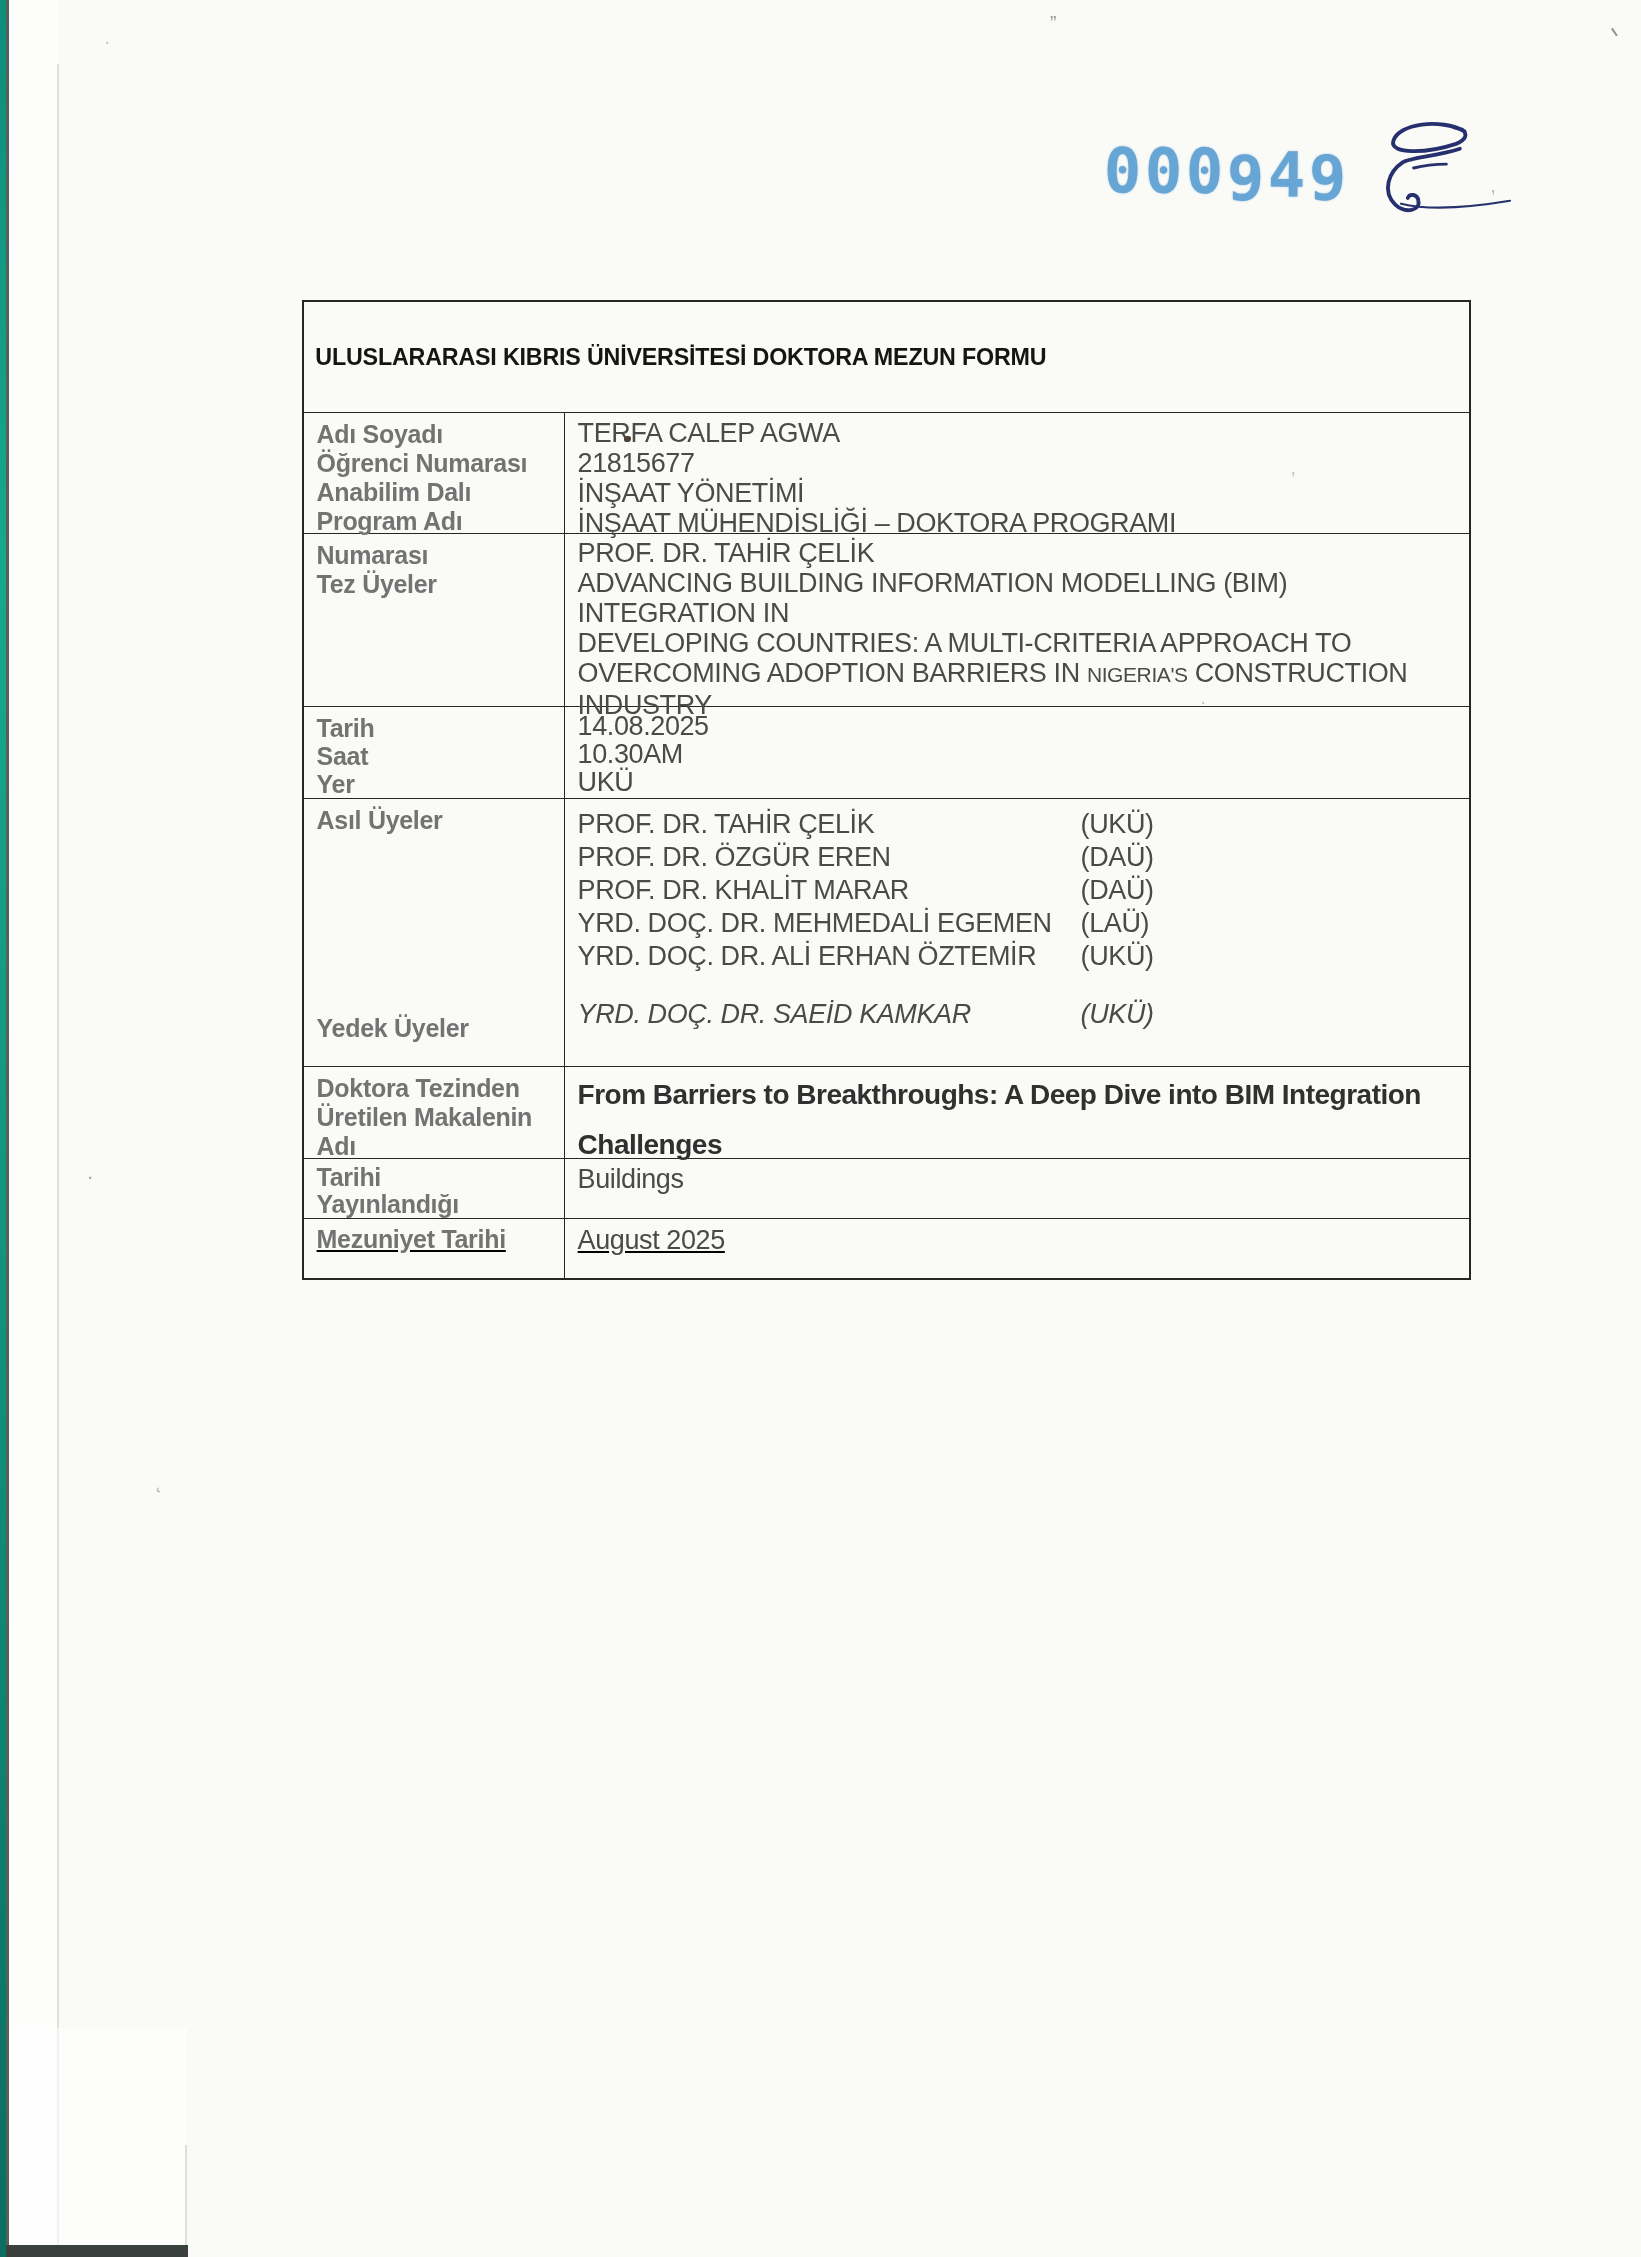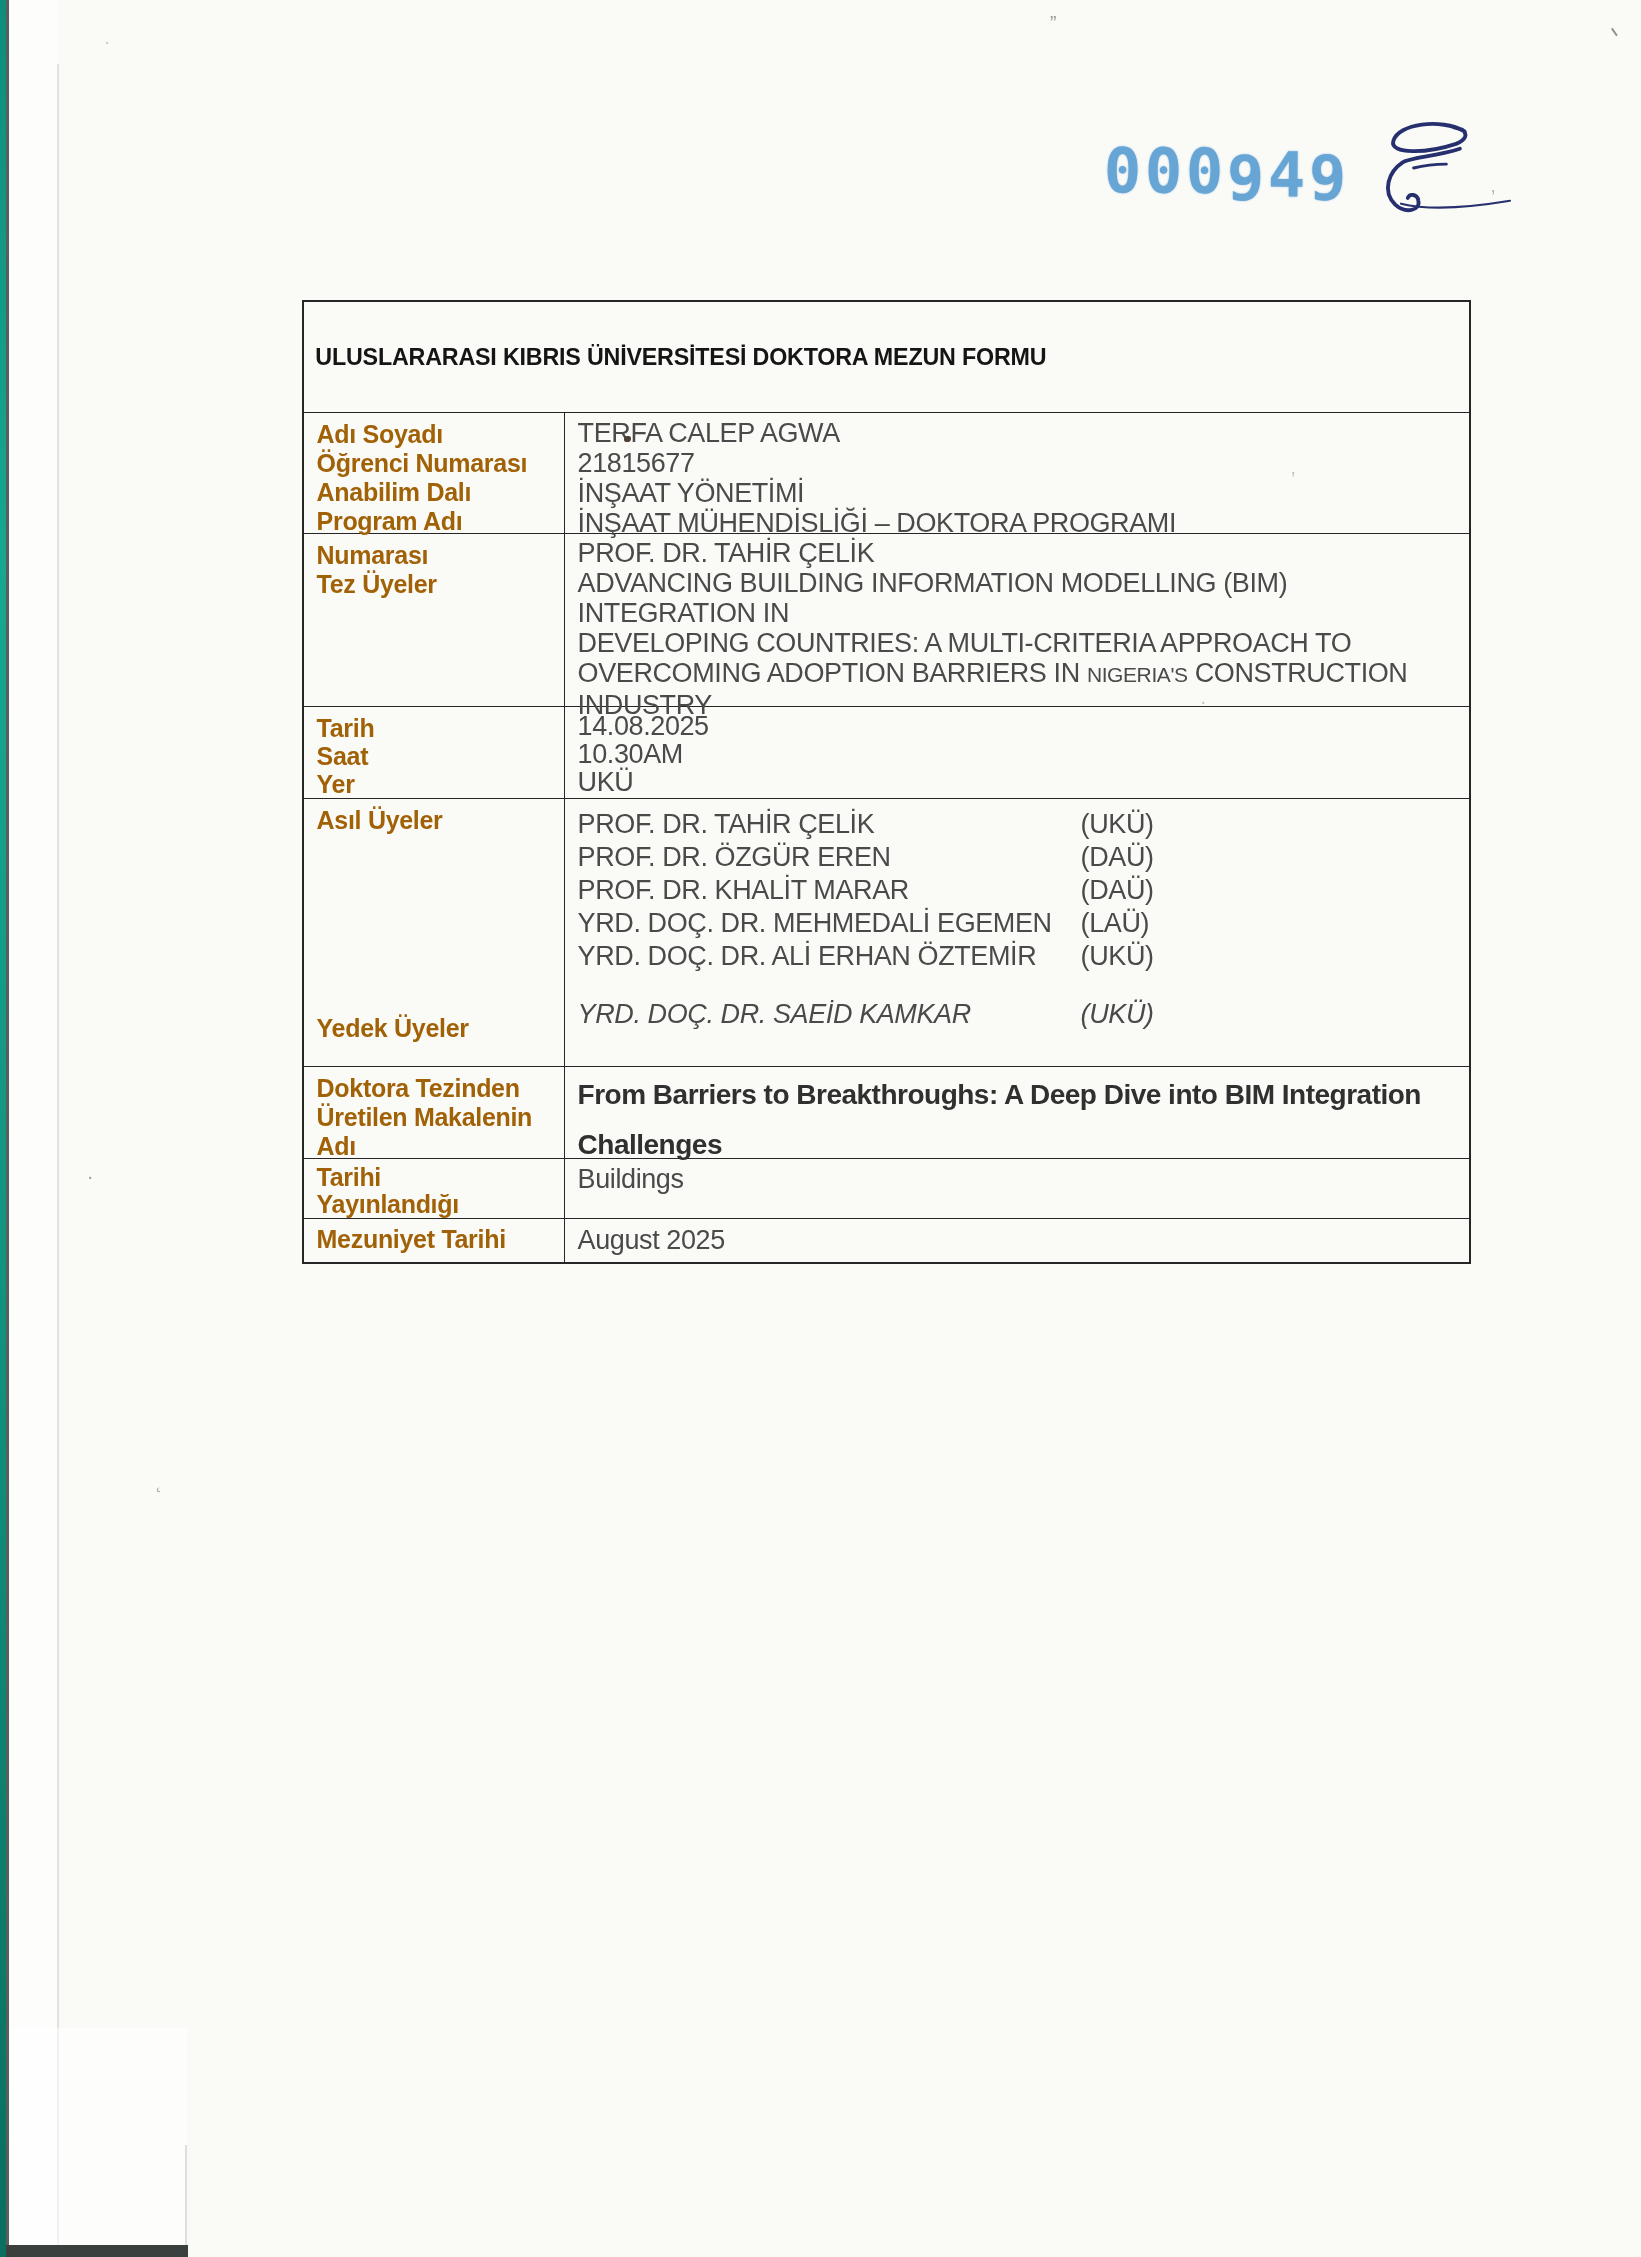--- a/index.html
+++ b/index.html
@@ -35,42 +35,42 @@
 
   
   .form-table{position:absolute;left:302px;top:300px;width:1169px;
     border:2.9px solid #262626;box-sizing:border-box;background:#fafaf7;}
   .trow{display:grid;grid-template-columns:261px 1fr;box-sizing:border-box;
     border-top:1.9px solid #262626;}
   .title-row{display:flex;align-items:center;justify-content:flex-start;height:110px;box-sizing:border-box;}
   .page-title{font-weight:bold;font-size:24px;color:#151515;letter-spacing:-0.2px;transform:scaleX(.97);}
   .cell{box-sizing:border-box;}
   .cell.label{border-right:1.9px solid #262626;padding:6.8px 7.7px 0 12.6px;
-    font-weight:bold;font-size:25px;line-height:29px;color:#a16207;letter-spacing:-0.3px;}
+    font-weight:bold;font-size:25px;line-height:29px;color:#737373;letter-spacing:-0.3px;}
   .cell.value{padding:4.8px 9.7px 0 12.6px;font-size:27px;line-height:30px;color:#4a4a4a;letter-spacing:-0.4px;}
   .r-student{height:121px;}
   .r-advisor{height:173px;}
   .r-advisor .cell.value{line-height:30px;padding-top:3.9px;}
   .r-schedule{height:92px;}
   .r-schedule .cell.label{line-height:28px;}
   .r-schedule .cell.value{line-height:28px;}
   .r-committee{height:268px;}
   .r-committee .cell.label{display:flex;flex-direction:column;justify-content:space-between;padding-bottom:23px;}
   .r-committee .cell.value{padding-top:8.7px;}
   .member{display:flex;height:33px;line-height:33px;}
   .member .mname{width:503px;}
   .member.sub{margin-top:25px;font-style:italic;}
   .r-article{height:92px;}
   .r-article .cell.value{font-weight:bold;color:#303030;font-size:28px;line-height:50px;padding-top:2.9px;letter-spacing:-0.5px;}
   .r-published{height:60px;}
   .r-published .cell.label{line-height:27px;padding-top:4.8px;}
   .r-pubdate{height:36px;}
   .r-pubdate .cell.label{padding-top:2.9px;}
   .r-pubdate .cell.value{padding-top:1.9px;}
-  .r-graddate{height:44px;}
+  .r-graddate{height:60px;text-decoration:underline;}
   .r-graddate .cell.label{padding-top:5.8px;}
   .r-graddate .cell.value{padding-top:5.8px;}
   .smallcaps{font-size:21px;}
 
   
   .speck{position:absolute;color:#9a9a98;font-size:19.3px;line-height:9.7px;}
   .speck.dark{width:6.8px;height:5.8px;background:#4d4136;border-radius:50% 40% 55% 45%;color:transparent;}
   .speck.diag{width:8.7px;height:1.9px;background:#8f9390;transform:rotate(55deg);color:transparent;}
 </style>
 </head>

